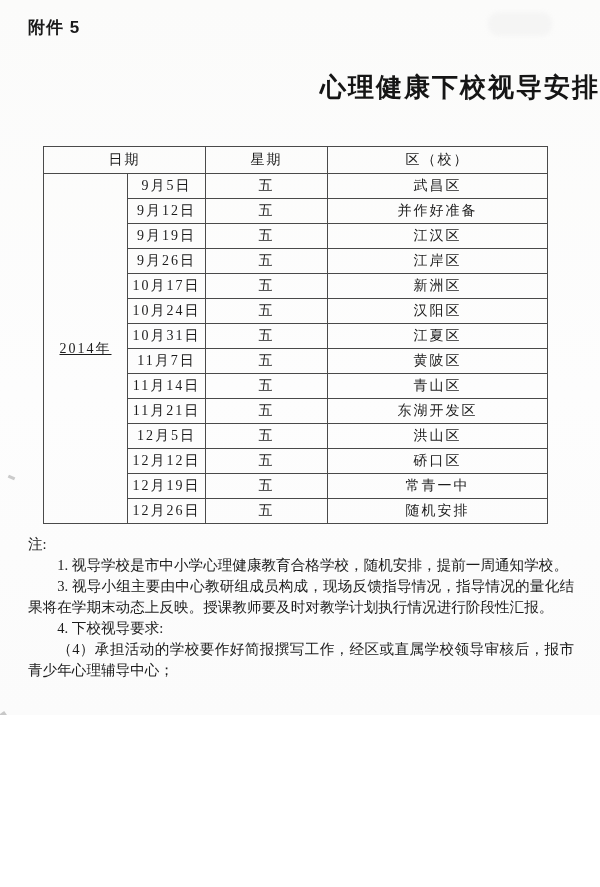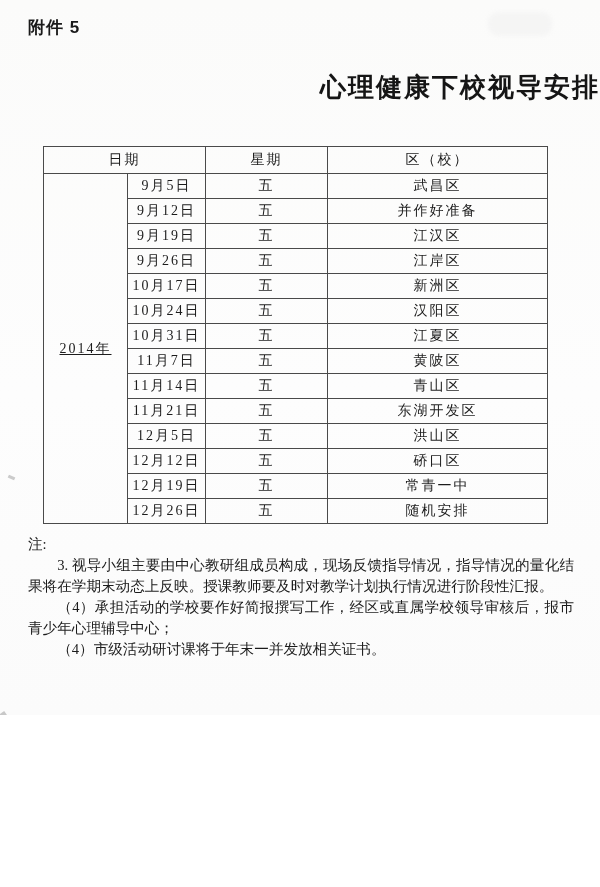--- a/index.html
+++ b/index.html
@@ -192,19 +192,20 @@
       <tr>
         <td class="date-cell">12月26日</td>
         <td class="week-cell">五</td>
         <td class="district-cell">随机安排</td>
       </tr>
     </tbody>
   </table>
 
   <div class="notes">
     <p class="note-label">注:</p>
+    <p>1. 视导学校是市中小学心理健康教育合格学校，随机安排，提前一周通知学校。</p>
     <p>3. 视导小组主要由中心教研组成员构成，现场反馈指导情况，指导情况的量化结果将在学期末动态上反映。授课教师要及时对教学计划执行情况进行阶段性汇报。</p>
+    <p>4. 下校视导要求:</p>
     <p>（4）承担活动的学校要作好简报撰写工作，经区或直属学校领导审核后，报市青少年心理辅导中心；</p>
-    <p>（4）市级活动研讨课将于年末一并发放相关证书。</p>
   </div>
 
   <div class="pagenum">7</div>
 </div>
 
 </body></html>

